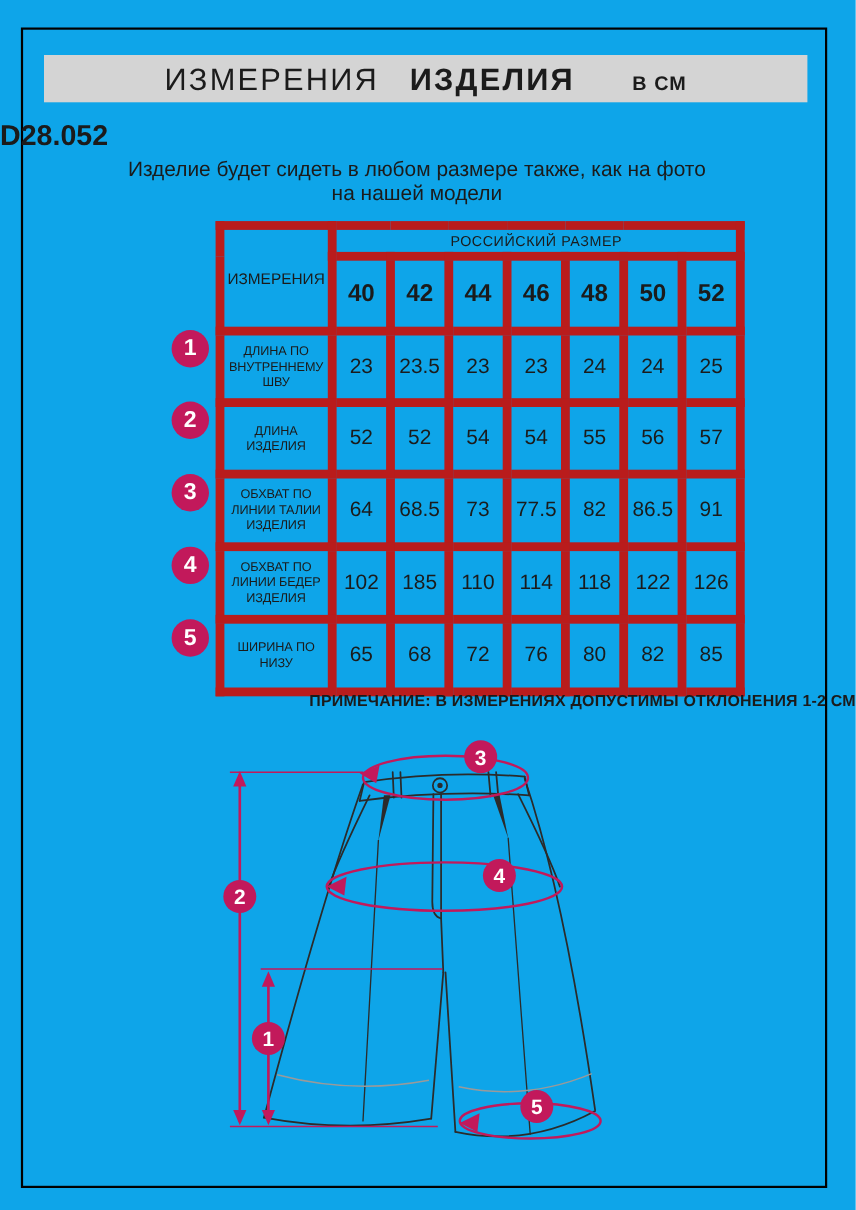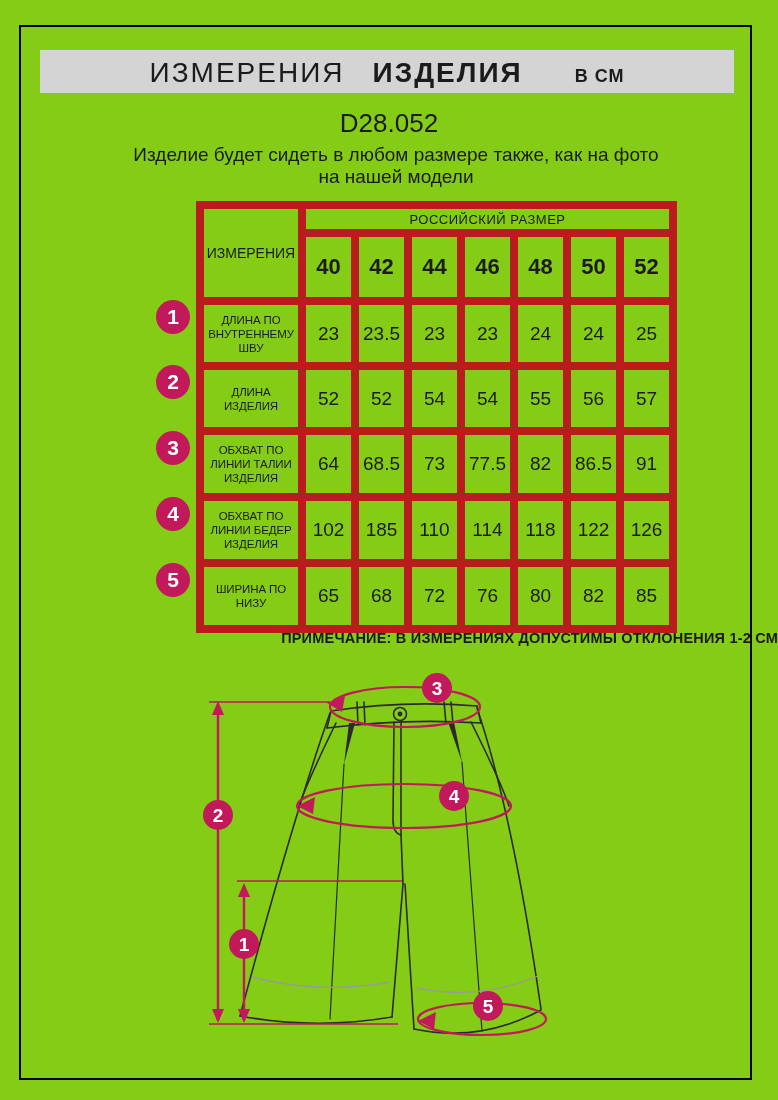--- a/index.html
+++ b/index.html
@@ -1,37 +1,37 @@
 <!DOCTYPE html>
 <html><head>
 <meta charset="utf-8">
 <style>
   html,body { margin:0; padding:0; background:#fff; }
   .page {
-    position:relative; width:778px; height:1100px; background:#84cc16;
+    position:relative; width:778px; height:1100px; background:#0ea5e9;
     font-family:"Liberation Sans", sans-serif; color:#1b1b1b; overflow:hidden;
   }
   .frame {
     position:absolute; left:19px; top:25px; width:733px; height:1055px;
     border:2px solid #000; box-sizing:border-box;
   }
   .header-bar {
     position:absolute; left:40px; top:50px; width:694px; height:43px;
     background:#d4d4d4; display:flex; align-items:baseline; justify-content:center;
     padding-top:7px; box-sizing:border-box;
   }
   .title-w1 { font-size:28px; letter-spacing:2px; }
   .title-w2 { font-size:28px; font-weight:bold; letter-spacing:2px; margin-left:28px; }
   .title-unit { font-size:18px; font-weight:bold; letter-spacing:1px; margin-left:52px; }
   .model {
     position:absolute; top:108px; left:0; width:100%;
-    text-align:center; font-size:26px;
+    font-size:26px;font-weight:bold;
   }
   .subtitle {
-    position:absolute; top:144px; left:121px; width:550px;
+    position:absolute; top:144px; left:104px; width:550px;
     text-align:center; font-size:19px; line-height:22px;
   }
   table.size-table {
     position:absolute; left:196px; top:201px;
     border-collapse:collapse; table-layout:fixed;
   }
   .size-table td {
     border:8px solid #b91c1c; text-align:center; vertical-align:middle; padding:0;
   }
   .corner-cell { width:94px; font-size:14px; }

